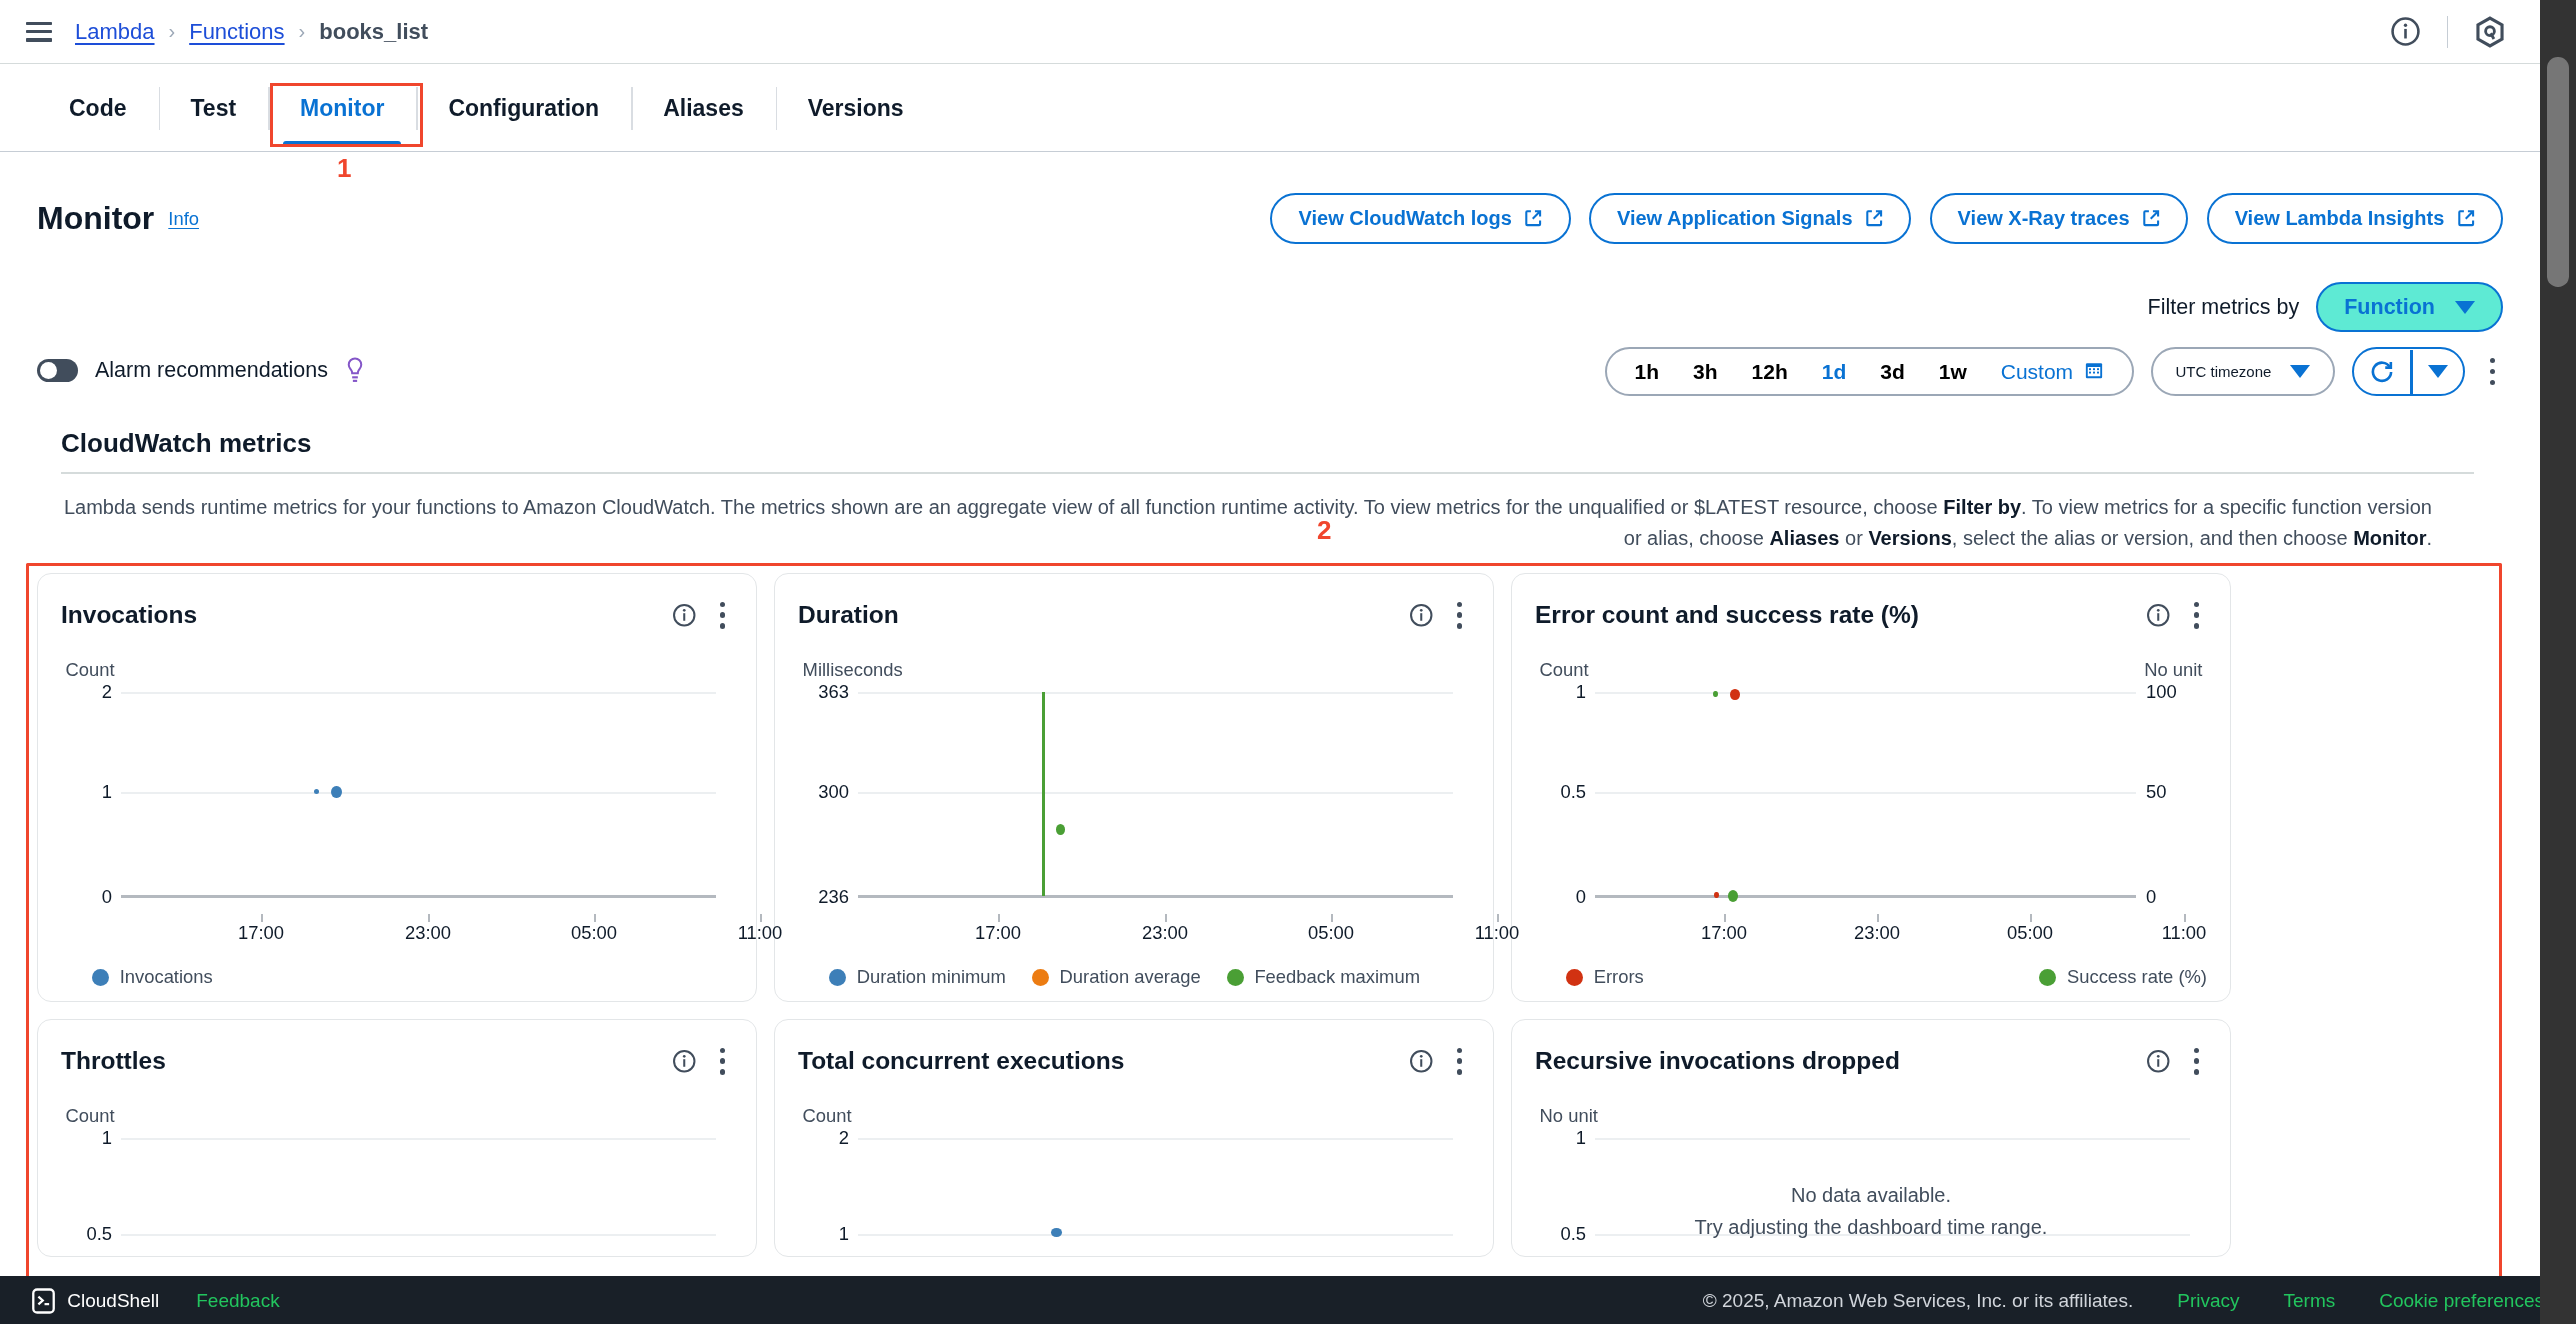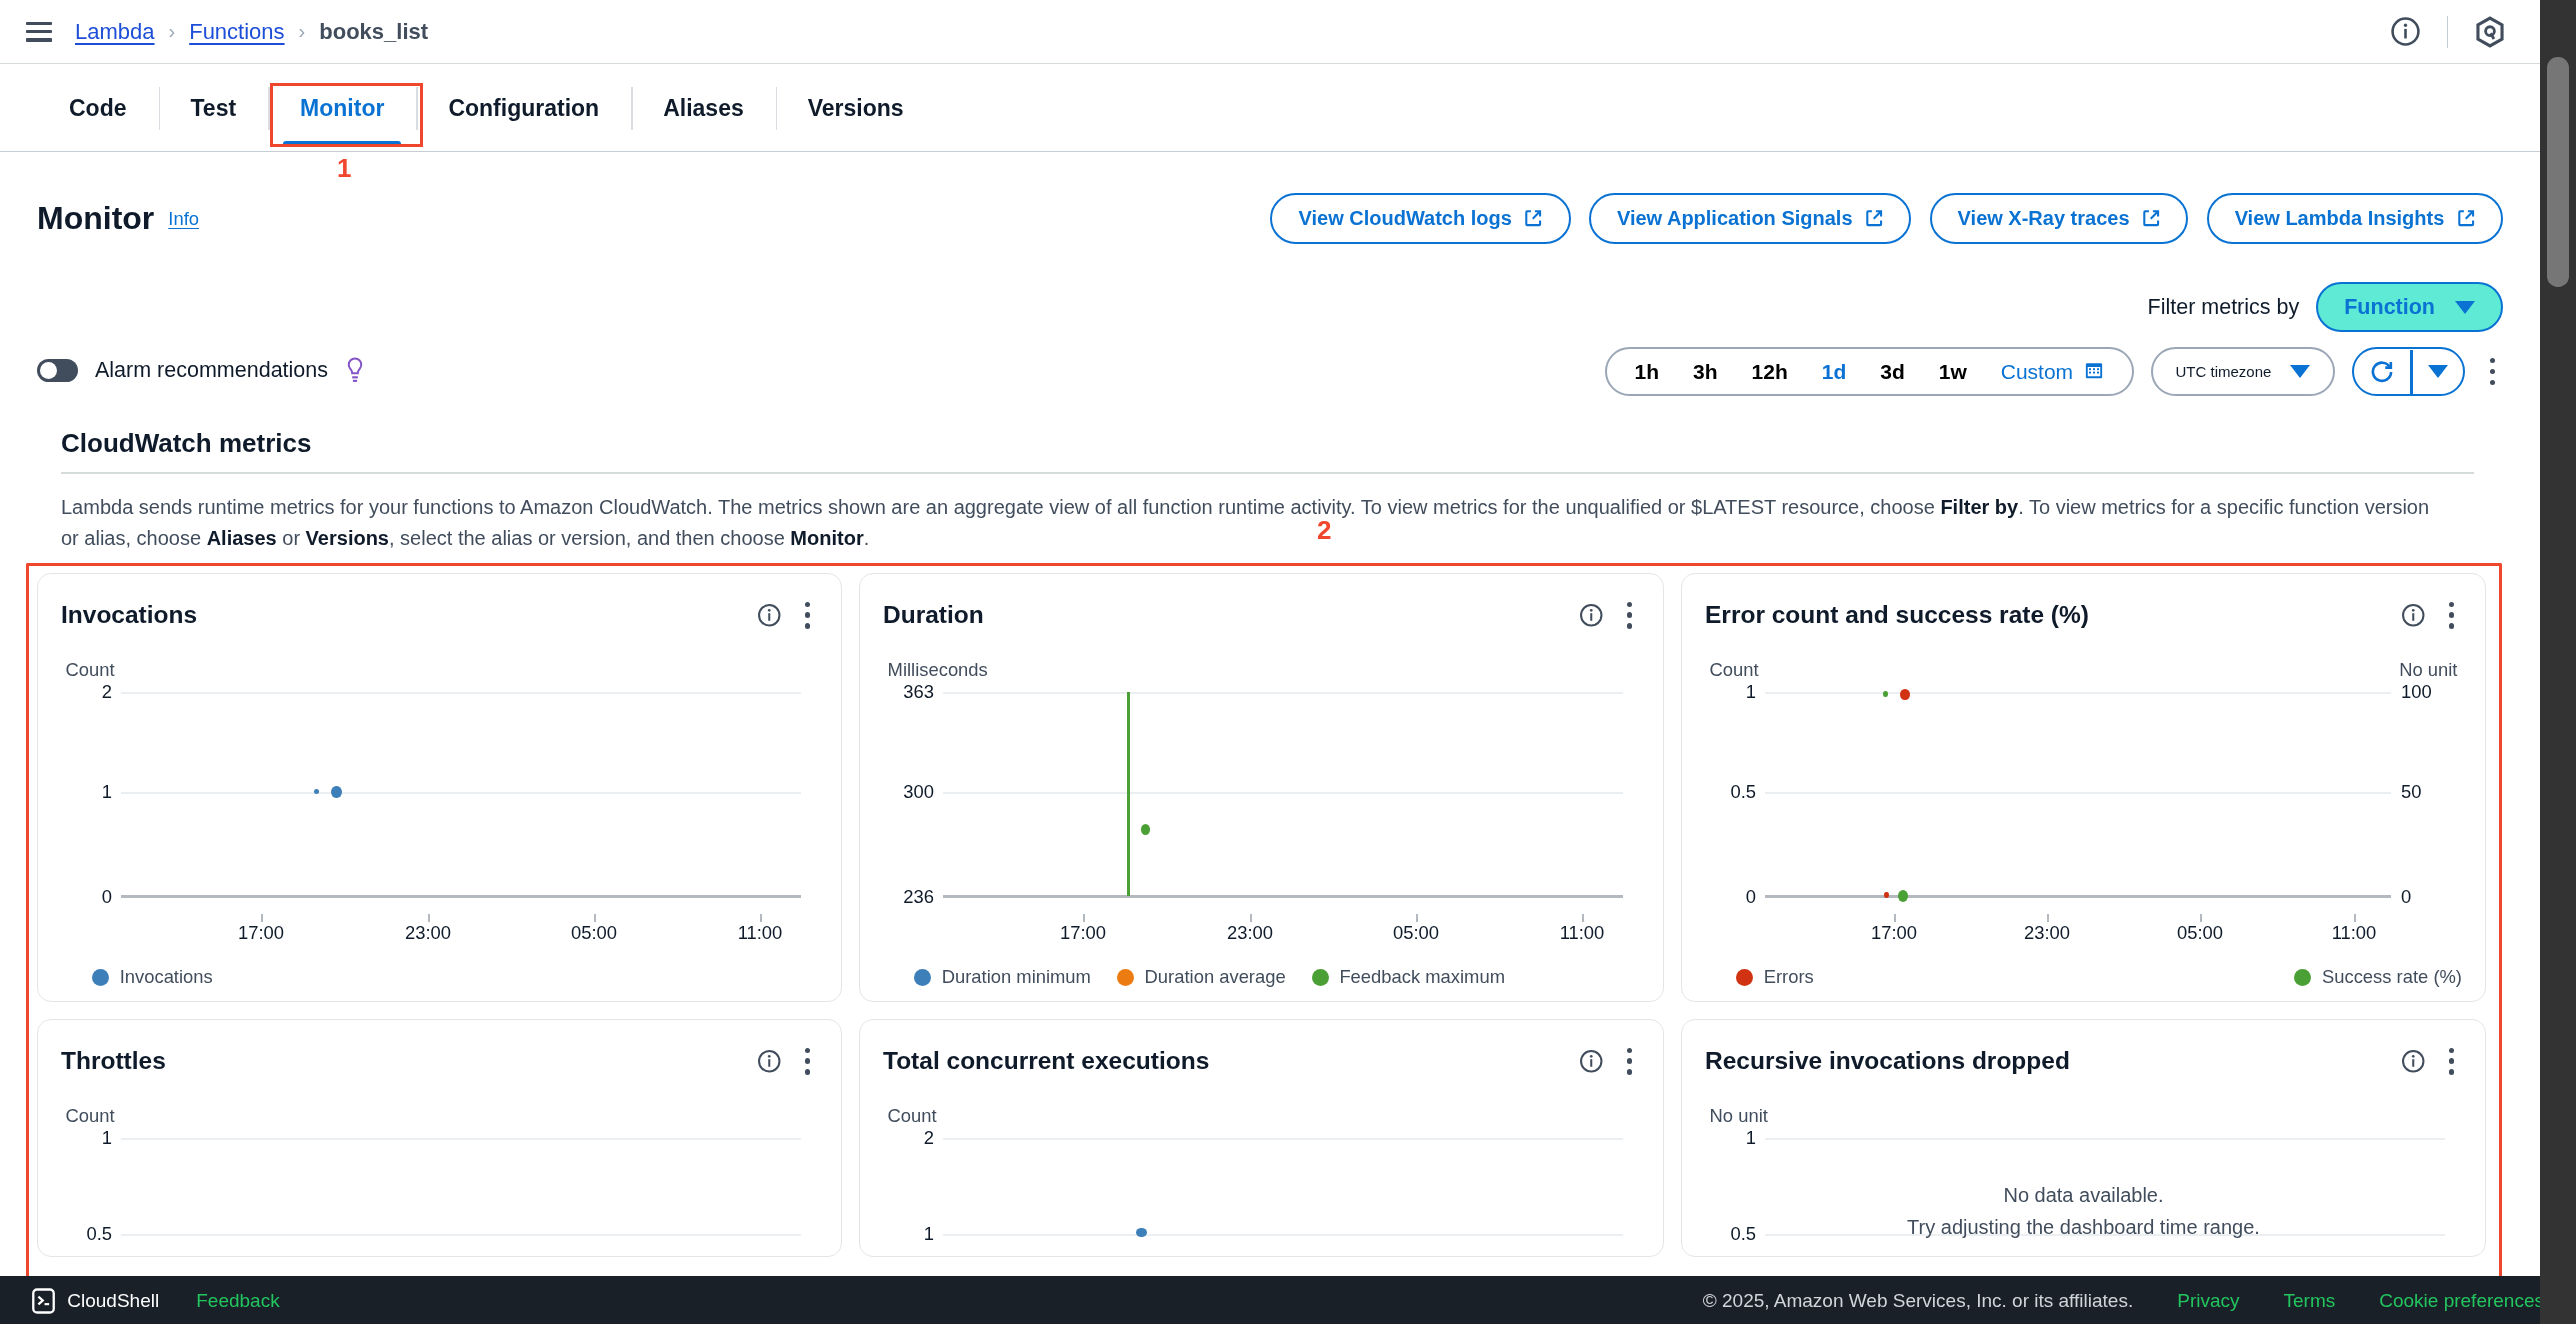--- a/index.html
+++ b/index.html
@@ -91,28 +91,28 @@
              align-items:center; background:#fff; overflow:hidden; }
   .refresh .r1 { padding: 0 15.3px; display:flex; align-items:center; cursor:pointer; }
   .refresh .rsep { width:2.3px; height: 44px; background:#0972d3; }
   .refresh .r2 { padding: 0 15.3px; display:flex; align-items:center; cursor:pointer; }
   .kebab { display:flex; flex-direction:column; gap: 5.4px; padding: 7.7px; cursor:pointer; }
   .kebab i { width:5.4px; height:5.4px; border-radius:50%; background:#414d5c; display:block; }
 
   
   .cw-title { position:absolute; top: 428px; left: 61px; font-size: 26px; font-weight:700; color:#0f1b2a; }
   .cw-rule { position:absolute; top: 472px; left: 61px; width: 2413px; height: 1.5px; background:#d5dbdb; }
-  .cw-desc { position:absolute; top: 492px; left: 61px; width: 2384px;
-             font-size: 20px; line-height: 31px; color:#414d5c; }
+  .cw-desc { position:absolute; top: 492px; left: 48px; width: 2384px;
+             font-size: 20px; line-height: 31px; color:#414d5c;text-align:right; }
   .cw-desc b { font-weight: 700; color:#0f1b2a; }
 
   
   .grid { position:absolute; top: 573px; left: 37px; width: 2450px;
           display:flex; flex-wrap: wrap; gap: 17px; }
-  .card { width: 805px; background:#fff; border: 1.5px solid #e3e6e8; border-radius: 14px;
+  .card { width: 720px; background:#fff; border: 1.5px solid #e3e6e8; border-radius: 14px;
           padding: 20px 23px 18.4px 23px; }
   .card.tall { height: 429px; }
   .card.short { height: 238px; overflow:hidden; }
   .card-head { display:flex; align-items:center; }
   .card-title { font-size: 24.5px; font-weight: 700; color:#0f1b2a; }
   .card-tools { margin-left:auto; display:flex; align-items:center; gap: 15.3px; }
   .i-circle { width: 24.5px; height: 24.5px; cursor:pointer; }
 
   .unit-row { display:flex; margin-top: 23px; padding: 0 4.6px; }
   .unit { font-size: 18.4px; color:#414d5c; }

